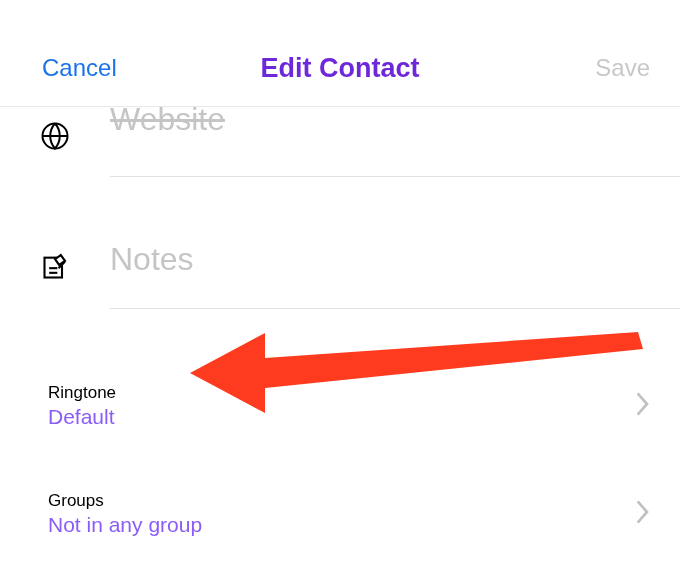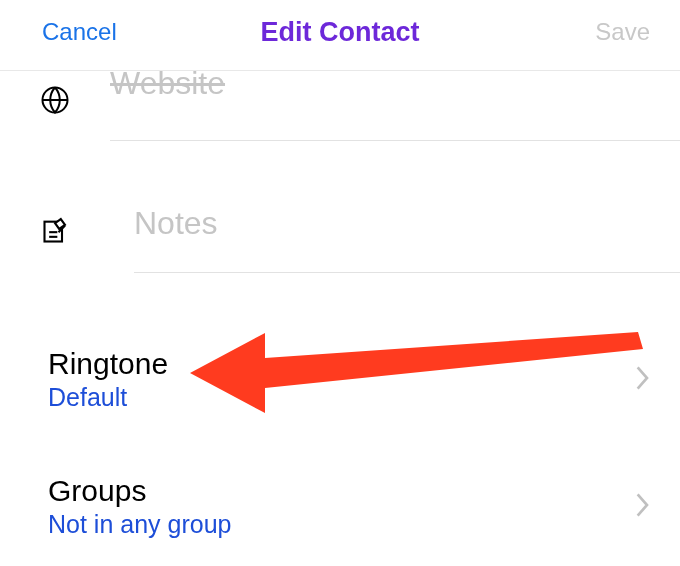--- a/index.html
+++ b/index.html
@@ -10,20 +10,21 @@
       background: #ffffff;
       overflow: hidden;
       position: relative;
     }
     .header {
       display: flex;
       align-items: center;
       justify-content: space-between;
       padding: 18px 30px 24px 42px;
       border-bottom: 1px solid #e8e8e8;
+      margin-top: 36px;
     }
     .header .cancel {
       color: #1a73e8;
       font-size: 24px;
       font-weight: 400;
     }
     .header .title {
       color: #6d28d9;
       font-size: 27px;
       font-weight: 600;
@@ -69,46 +70,45 @@
     .website-row .field-text-area {
       padding-top: 6px;
       padding-bottom: 38px;
     }
     .website-row .placeholder-text {
       text-decoration: line-through;
       text-decoration-color: #c5c5c5;
     }
     .notes-row {
       margin-top: 48px;
-      gap: 24px;
     }
     .notes-row .field-text-area {
       padding-top: 16px;
       padding-bottom: 30px;
     }
     .list-row {
       display: flex;
       align-items: center;
       justify-content: space-between;
       padding: 18px 30px 18px 48px;
       position: relative;
     }
     .list-row .text-col {
       display: flex;
       flex-direction: column;
       gap: 2px;
     }
     .row-title {
       color: #000;
-      font-size: 30px;
+      font-size: 17px;
       font-weight: 400;
     }
     .row-sub {
-      color: #1d4ed8;
-      font-size: 25px;
+      color: #8b5cf6;
+      font-size: 21px;
       font-weight: 400;
     }
     .chevron {
       color: #c0c0c0;
     }
     .ringtone-row {
       margin-top: 56px;
     }
     .groups-row {
       margin-top: 26px;

